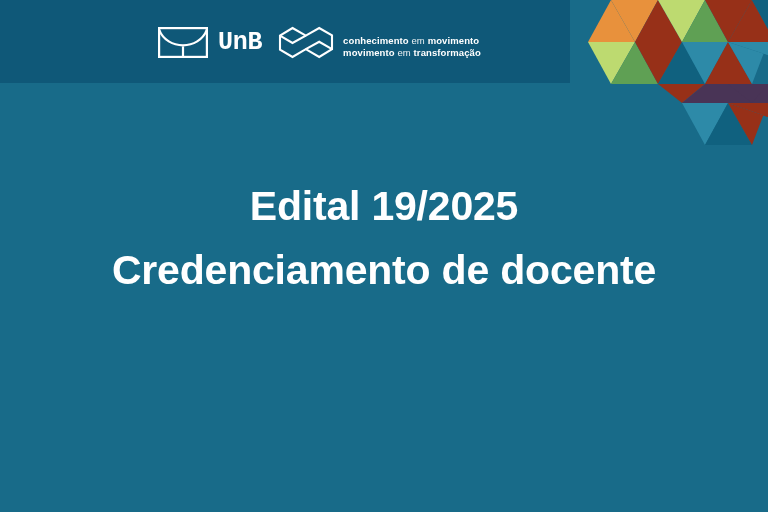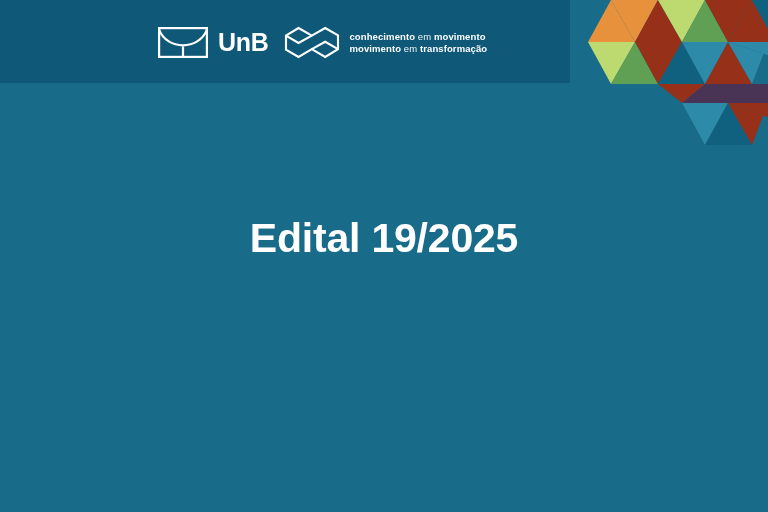--- a/index.html
+++ b/index.html
@@ -15,28 +15,28 @@
   #header-band {
     position:absolute; left:0; top:0; width:768px; height:83px;
     background:#0f5878;
   }
 
   
   #logo-lockup {
     position:absolute; left:158px; top:26px;
     display:flex; align-items:center; gap:16px;
   }
-  #unb-logo { display:flex; align-items:center; gap:10px; }
+  #unb-logo { display:flex; align-items:center; gap:10px;font-family:Liberation Mono, monospace; }
   #unb-mark { display:block; }
   #unb-wordmark {
     color:#ffffff; font-size:25px; font-weight:bold;
     letter-spacing:-0.3px; line-height:1;
   }
 
-  #movement-logo { display:flex; align-items:center; gap:9px; }
+  #movement-logo { display:flex; align-items:flex-end; gap:9px; }
   #infinity-mark { display:block; }
   #tagline { line-height:1.25; white-space:nowrap; }
   .tagline-line { font-size:9.5px; color:#ffffff; letter-spacing:0.1px; }
   .tw-bold { font-weight:bold; }
   .tw-light { font-weight:normal; opacity:.92; }
 
   
   #geo-pattern {
     position:absolute; right:0; top:0; width:198px; height:145px;
     overflow:hidden; pointer-events:none;
@@ -129,13 +129,14 @@
         <span class="tw-light">em</span>
         <span class="tw-bold">transformação</span>
       </div>
     </span>
   </div>
 
 </div>
 
 <div id="title-block">
   <div class="title-line">Edital 19/2025</div>
+  <div class="title-line">Credenciamento de docente</div>
 </div>
 
 </body></html>

